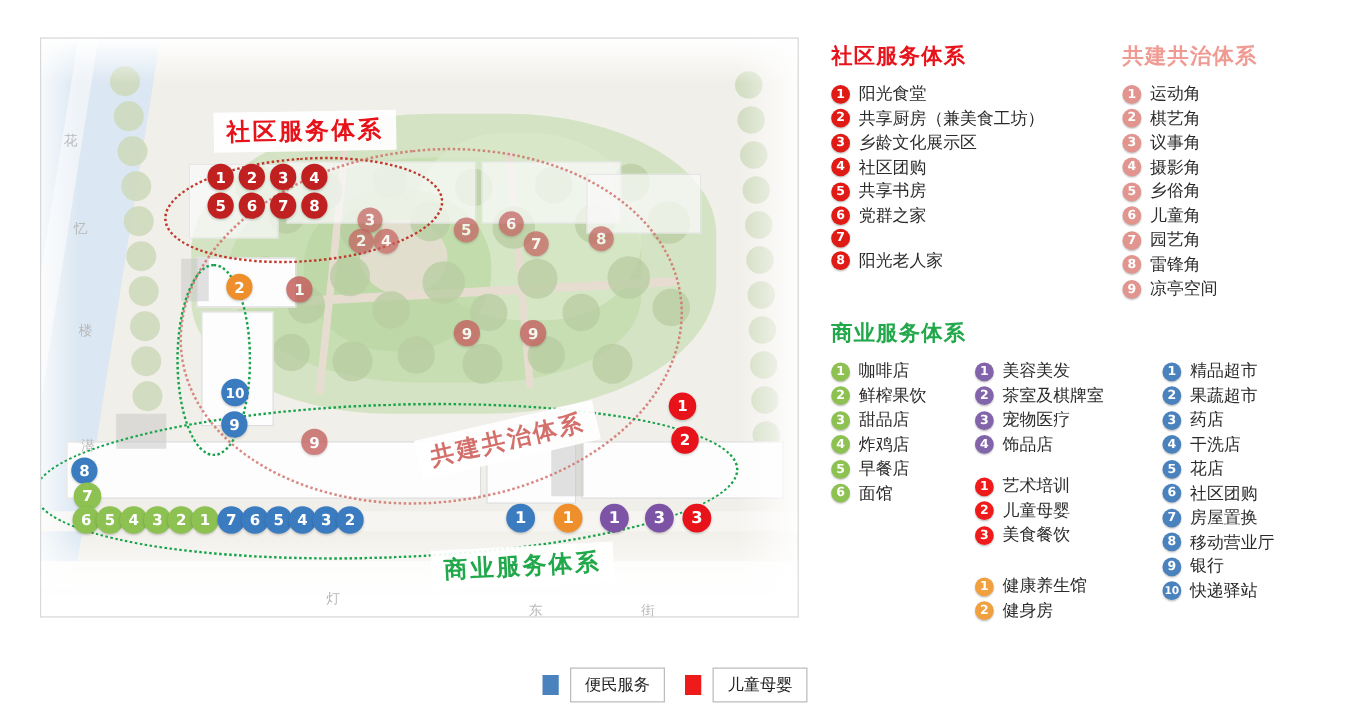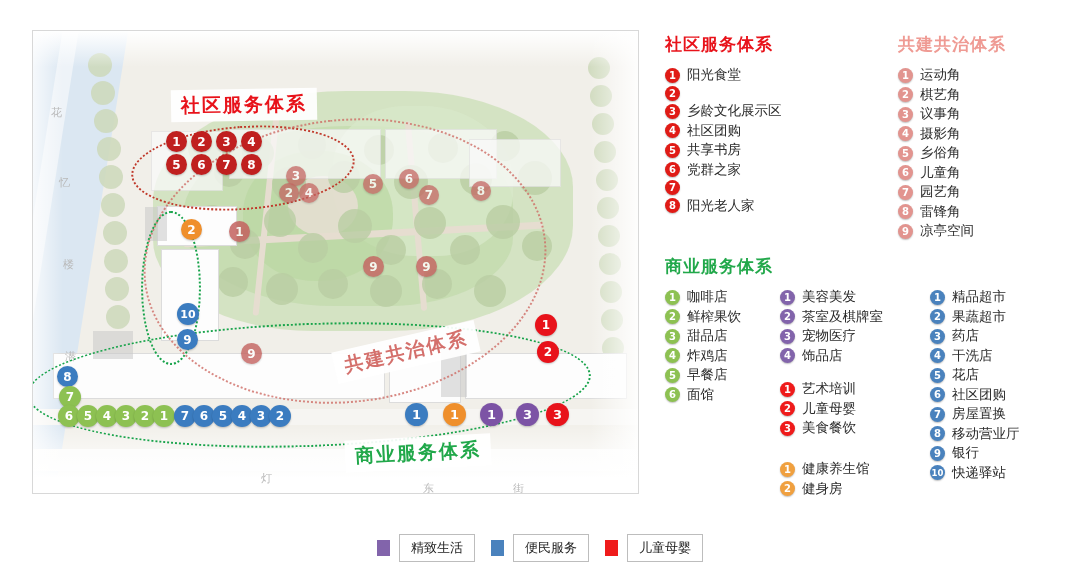--- a/index.html
+++ b/index.html
@@ -296,20 +296,21 @@
 
   <div style="position:absolute;left:10px;top:33px;">
     <div class="sec-title t-red">社区服务体系</div>
     <ul class="lst" style="margin-top:10px;">
       <li class="row">
           <span class="bul b-red">1</span>
           <span class="lab">阳光食堂</span>
         </li>
       <li class="row">
           <span class="bul b-red">2</span>
+          <span class="lab">共享厨房（兼美食工坊）</span>
         </li>
       <li class="row">
           <span class="bul b-red">3</span>
           <span class="lab">乡龄文化展示区</span>
         </li>
       <li class="row">
           <span class="bul b-red">4</span>
           <span class="lab">社区团购</span>
         </li>
       <li class="row">
@@ -486,24 +487,20 @@
         <span class="lab">银行</span>
       </li>
     <li class="row">
         <span class="bul b-blue ten">10</span>
         <span class="lab">快递驿站</span>
       </li>
   </ul>
 </div>
 
 <div id="legend-bar">
-  <div class="lg-item">
-    <span class="lg-sw" style="background:#8264ab;"></span>
-    <span class="lg-txt">精致生活</span>
-  </div>
   <div class="lg-item">
     <span class="lg-sw" style="background:#4a82bd;"></span>
     <span class="lg-txt">便民服务</span>
   </div>
   <div class="lg-item">
     <span class="lg-sw" style="background:#ef1b1b;"></span>
     <span class="lg-txt" style="margin-right:0;">儿童母婴</span>
   </div>
 </div>
 

